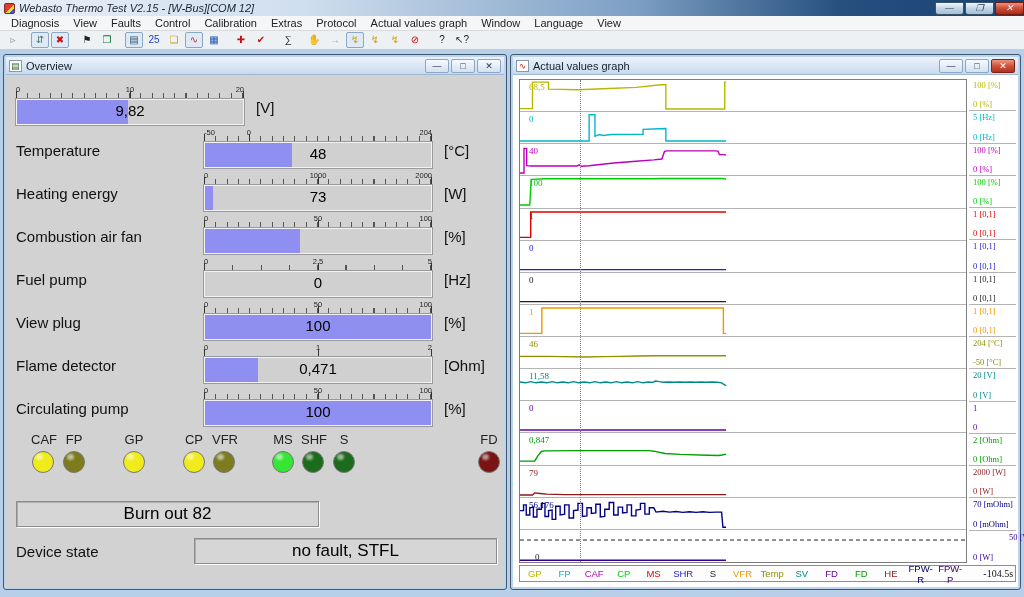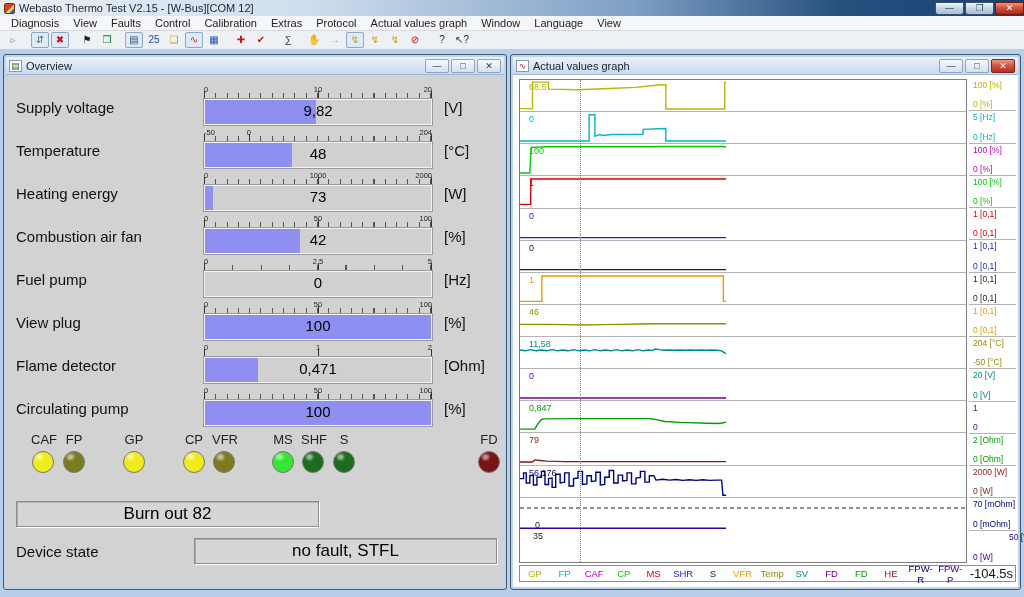--- a/index.html
+++ b/index.html
@@ -1,21 +1,21 @@
 <!DOCTYPE html>
 <html><head>
 <meta charset="utf-8">
 <style>
   * { margin:0; padding:0; box-sizing:border-box; }
   html,body { width:1024px; height:597px; overflow:hidden; }
   body { font-family:"Liberation Sans", sans-serif; background:#b7cfe8; position:relative; }
 
   
   #titlebar { height:16px; display:flex; align-items:center; padding-left:4px;
-    background:linear-gradient(90deg,#e8eff8 0%,#cfdeee 30%,#7d9fc4 62%,#27507f 82%,#164070 100%); }
+    background:linear-gradient(90deg,#e8eff8 0%,#cfdeee 30%,#7d9fc4 62%,#27507f 82%,#164070 100%);font-style:italic; }
   #app-icon { width:11px; height:11px; margin-right:4px; border-radius:2px;
     background:linear-gradient(135deg,#e33b2e 0 55%,#f7d23c 55% 75%,#2e5fe3 75%); border:1px solid #7a2a20; }
   #title-text { font-size:11px; color:#1c2430; white-space:nowrap; }
   #caption-buttons { margin-left:auto; display:flex; }
   .cap-btn { width:29px; height:13px; margin-left:1px; border:1px solid #39536f; border-radius:0 0 3px 3px;
     background:linear-gradient(#f2f7fc,#c2d4e6 50%,#a8bed4); font-size:9px; line-height:11px; text-align:center; color:#243a52; }
   .cap-btn.close { background:linear-gradient(#f09180,#d0503a 45%,#a52d18); color:#fff; border-color:#6e1d10; }
 
   #menubar { height:15px; background:#f4f6f8; border-bottom:1px solid #d8dce0; display:flex; align-items:center; padding-left:4px; }
   .menu-item { font-size:11px; color:#222; padding:0 7px; line-height:15px; }
@@ -71,34 +71,34 @@
   .state-row { display:flex; align-items:center; margin-top:11px; }
   .state-l { width:178px; font-size:15px; color:#111; }
   .state-box { width:303px; height:26px; background:#d6d6d6; border:1px solid #8c8c8c;
     box-shadow:inset 1px 1px 0 #aeaeae, 1px 1px 0 #fff; font-size:17px; color:#000;
     text-align:center; line-height:24px; }
 
   
   #gr-body { position:absolute; top:18px; left:0; right:0; bottom:0; background:#fff; }
   #plot { position:absolute; left:6px; top:4px; width:448px; bottom:24px; border:1px solid #7e7e7e; background:#fff; }
   #rcol { position:absolute; left:456px; right:2px; top:4px; bottom:24px; }
-  .strip, .rcell { height:6.6666%; position:relative; border-bottom:1px solid #b4b4b4; }
+  .strip, .rcell { height:6.6666%; position:relative; border-bottom:1px solid #b4b4b4;font-family:Liberation Serif, serif; }
   .strip:last-child, .rcell:last-child { border-bottom:none; }
   .tr { position:absolute; left:0; top:1px; width:100%; height:calc(100% - 2px); }
   .tr polyline { fill:none; stroke-width:1.4; vector-effect:non-scaling-stroke; }
   .tr polyline.dash { stroke-dasharray:4 3; stroke-width:1; }
   .lv { position:absolute; left:9px; top:2px; font-size:9px; }
   .lv2 { position:absolute; left:13px; top:14px; font-size:9px; }
   #cursor { position:absolute; top:0; bottom:0; left:60px; width:0; border-left:1px dotted #808080; z-index:4; }
   .rt { position:absolute; left:4px; top:1px; font-size:8.5px; white-space:nowrap; }
   .rb { position:absolute; left:4px; bottom:1px; font-size:8.5px; white-space:nowrap; }
   #legend { position:absolute; left:6px; right:2px; bottom:5px; height:17px; border:1px solid #8e8e8e;
     background:#fdfdfd; display:flex; align-items:center; }
   .lg { flex:1; text-align:center; font-size:9.5px; }
-  #time-label { width:50px; font-size:13px; color:#111; text-align:right; padding-right:2px; }
+  #time-label { width:50px; font-size:10px; color:#111; text-align:right; padding-right:2px;font-family:Liberation Serif, serif; }
 </style>
 </head>
 <body>
 
 <div id="titlebar">
   <span id="app-icon"></span>
   <span id="title-text">Webasto Thermo Test V2.15 - [W-Bus][COM 12]</span>
   <span id="caption-buttons">
     <span class="cap-btn">—</span>
     <span class="cap-btn">❐</span>
@@ -152,21 +152,20 @@
       <span class="child-title">Overview</span>
       <span class="child-btns">
         <span class="cbtn">—</span>
         <span class="cbtn">□</span>
         <span class="cbtn">✕</span>
       </span>
     </div>
     <div id="ov-body">
 
       <div class="row">
-        <span class="rl">Supply voltage</span>
         <div class="rc">
           <div class="ruler">
             <span class="sl s0">0</span>
             <span class="sl s1" style="left:50%">10</span>
             <span class="sl s2">20</span>
             <div class="ticks">
                 <i class="mj" style="left:0"></i>
                 <i class="mj" style="left:50%"></i>
                 <i class="mj" style="right:0"></i>
               </div>
@@ -229,21 +228,20 @@
             <span class="sl s1" style="left:50%">50</span>
             <span class="sl s2">100</span>
             <div class="ticks">
                 <i class="mj" style="left:0"></i>
                 <i class="mj" style="left:50%"></i>
                 <i class="mj" style="right:0"></i>
               </div>
           </div>
           <div class="bar">
             <div class="fill" style="background: rgb(143, 143, 242); width: 42%;"></div>
-            <span class="val">42</span>
           </div>
         </div>
         <span class="ru">[%]</span>
       </div>
 
       <div class="row">
         <span class="rl">Fuel pump</span>
         <div class="rc">
           <div class="ruler">
             <span class="sl s0">0</span>
@@ -394,20 +392,26 @@
           <svg class="tr" viewBox="0 0 1000 100" preserveAspectRatio="none">
               <polyline points="0,95 28,95 28,4 64,4 64,28 130,30 200,26 260,22 315,13 327,13 327,96 459,96 459,4 462,4" stroke="#b8b800"></polyline>
             </svg>
           <span class="lv" style="color: rgb(184, 184, 0);">68,5</span>
         </div>
         <div class="strip">
           <svg class="tr" viewBox="0 0 1000 100" preserveAspectRatio="none">
               <polyline points="0,96 155,96 155,6 168,6 168,80 178,74 186,77 205,74 276,73 276,56 312,54 327,53 327,96 462,96" stroke="#00b8c8"></polyline>
             </svg>
           <span class="lv" style="color: rgb(0, 184, 200);">0</span>
+        </div>
+        <div class="strip">
+          <svg class="tr" viewBox="0 0 1000 100" preserveAspectRatio="none">
+              <polyline points="0,96 9,96 9,12 15,12 15,71 25,72 128,72 133,68 138,73 155,71 210,62 260,56 300,51 318,48 324,22 330,20 438,20 444,21 447,33 458,33 462,35" stroke="#bb00bb"></polyline>
+            </svg>
+          <span class="lv" style="color: rgb(187, 0, 187);">40</span>
         </div>
         <div class="strip">
           <svg class="tr" viewBox="0 0 1000 100" preserveAspectRatio="none">
               <polyline points="0,96 22,96 25,8 60,6 300,6 312,5 452,5 462,7" stroke="#00cc00"></polyline>
             </svg>
           <span class="lv" style="color: rgb(0, 204, 0);">100</span>
         </div>
         <div class="strip">
           <svg class="tr" viewBox="0 0 1000 100" preserveAspectRatio="none">
               <polyline points="0,94 24,94 24,7 462,7" stroke="#dd0000"></polyline>

